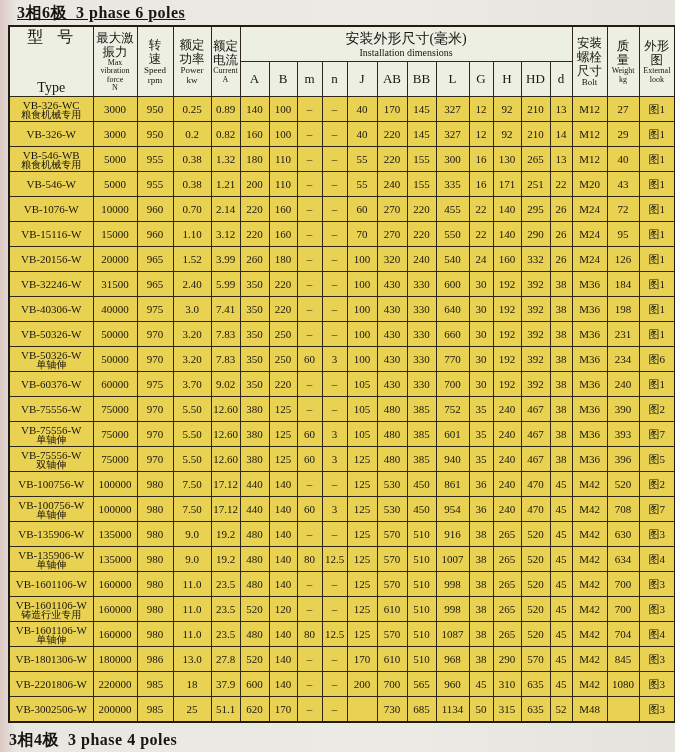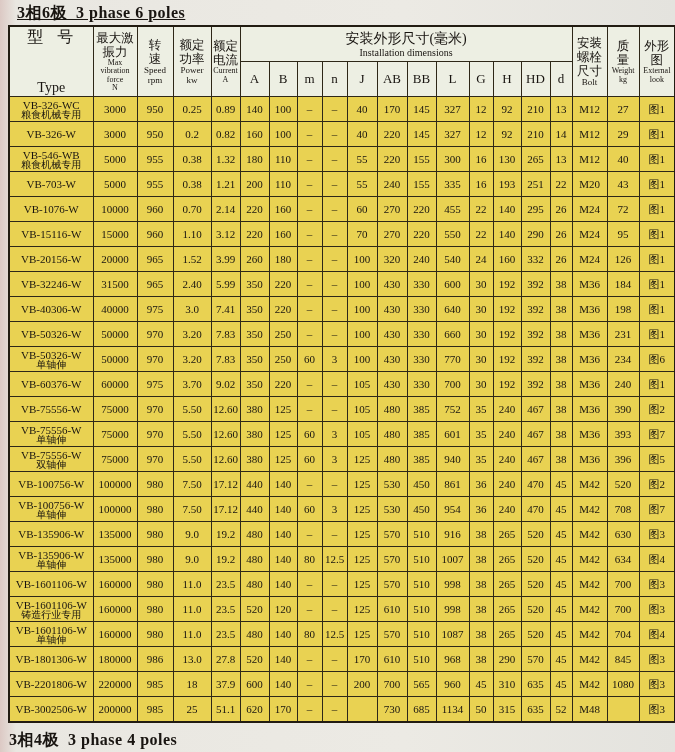--- a/index.html
+++ b/index.html
@@ -229,36 +229,36 @@
           <td>16</td>
           <td>130</td>
           <td>265</td>
           <td>13</td>
           <td>M12</td>
           <td>40</td>
           <td>图1</td>
         </tr>
         <tr>
           <td class="model">
-            <div>VB-703-W</div>
+            <div>VB-546-W</div>
           </td>
           <td>5000</td>
           <td>955</td>
           <td>0.38</td>
           <td>1.21</td>
           <td>200</td>
           <td>110</td>
           <td>–</td>
           <td>–</td>
           <td>55</td>
           <td>240</td>
           <td>155</td>
           <td>335</td>
           <td>16</td>
-          <td>193</td>
+          <td>171</td>
           <td>251</td>
           <td>22</td>
           <td>M20</td>
           <td>43</td>
           <td>图1</td>
         </tr>
         <tr>
           <td class="model">
             <div>VB-1076-W</div>
           </td>

